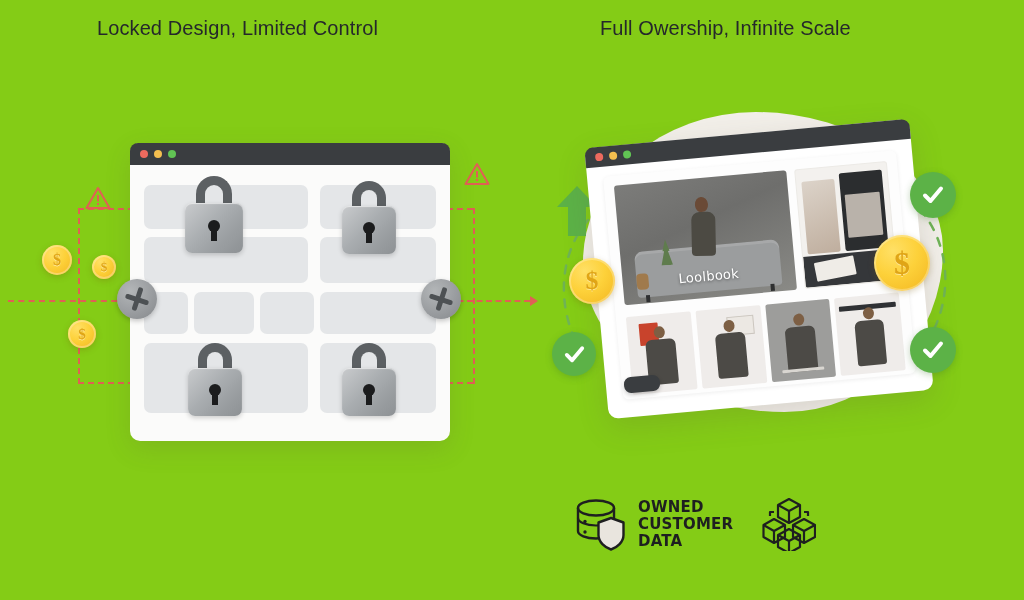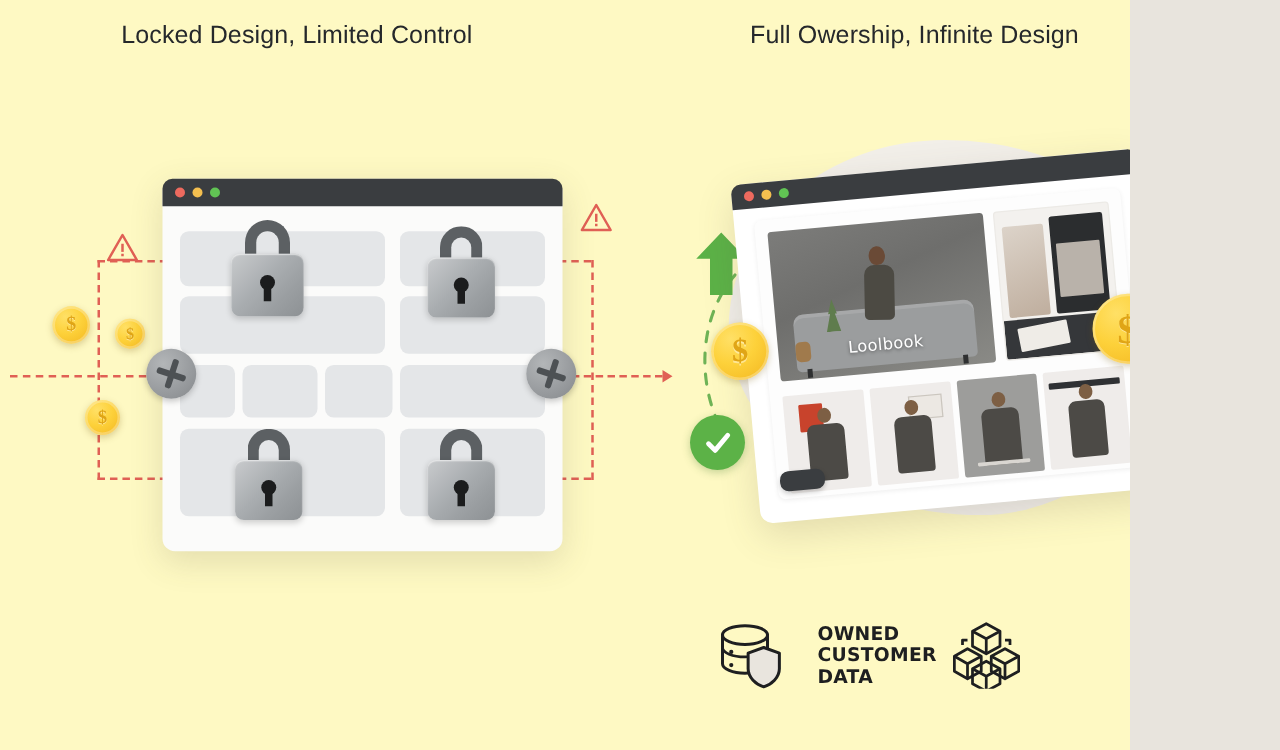--- a/index.html
+++ b/index.html
@@ -4,22 +4,22 @@
 <style>
   * { box-sizing: border-box; margin: 0; padding: 0; }
   html, body {
     width: 1024px; height: 600px;
     overflow: hidden;
     background: #e8e4dd;
     font-family: "Liberation Sans", sans-serif;
   }
   #stage {
     position: relative;
-    width: 904px; height: 600px;
-    background: #fef9c3;
+    width: 1024px; height: 600px;
+    background: #84cc16;
     overflow: hidden;
   }
 
   
   .panel-title {
     position: absolute;
     font-size: 20px;
     color: #25282b;
     letter-spacing: .1px;
     white-space: nowrap;
@@ -335,42 +335,42 @@
     left: 556px; top: 185px;
     width: 42px; height: 52px;
   }
   .green-dash { position: absolute; }
 
   
   .feature {
     position: absolute;
     display: flex;
     align-items: center;
-    gap: 28px;
+    gap: 12px;
   }
   #feature-owned { left: 574px; top: 497px; }
   #feature-scale { left: 762px; top: 497px; }
   .feature .ftext {
     font-family: "DejaVu Sans", sans-serif;
     font-weight: bold;
     font-size: 15px;
     line-height: 17px;
     color: #1e1f20;
     letter-spacing: .2px;
     white-space: pre-line;
   }
   .feature .ficon svg { display: block; }
 </style>
 </head>
 <body>
 
 <div id="stage">
 
   <div class="panel-title" id="title-left">Locked Design, Limited Control</div>
-  <div class="panel-title" id="title-right">Full Owership, Infinite Design</div>
+  <div class="panel-title" id="title-right">Full Owership, Infinite Scale</div>
 
   <div class="dash-h" style="left:8px;  top:300px; width:140px;"></div>
   <div class="dash-h" style="left:78px; top:208px; width:395px;"></div>
   <div class="dash-h" style="left:78px; top:382px; width:395px;"></div>
   <div class="dash-v" style="left:78px; top:208px; height:176px;"></div>
   <div class="dash-v" style="left:473px;top:208px; height:176px;"></div>
   <div class="dash-h" style="left:448px;top:300px; width:82px;"></div>
   <div class="arrowhead" style="left:530px; top:296px;"></div>
 
   <div class="warn" style="left:85px; top:186px;">

